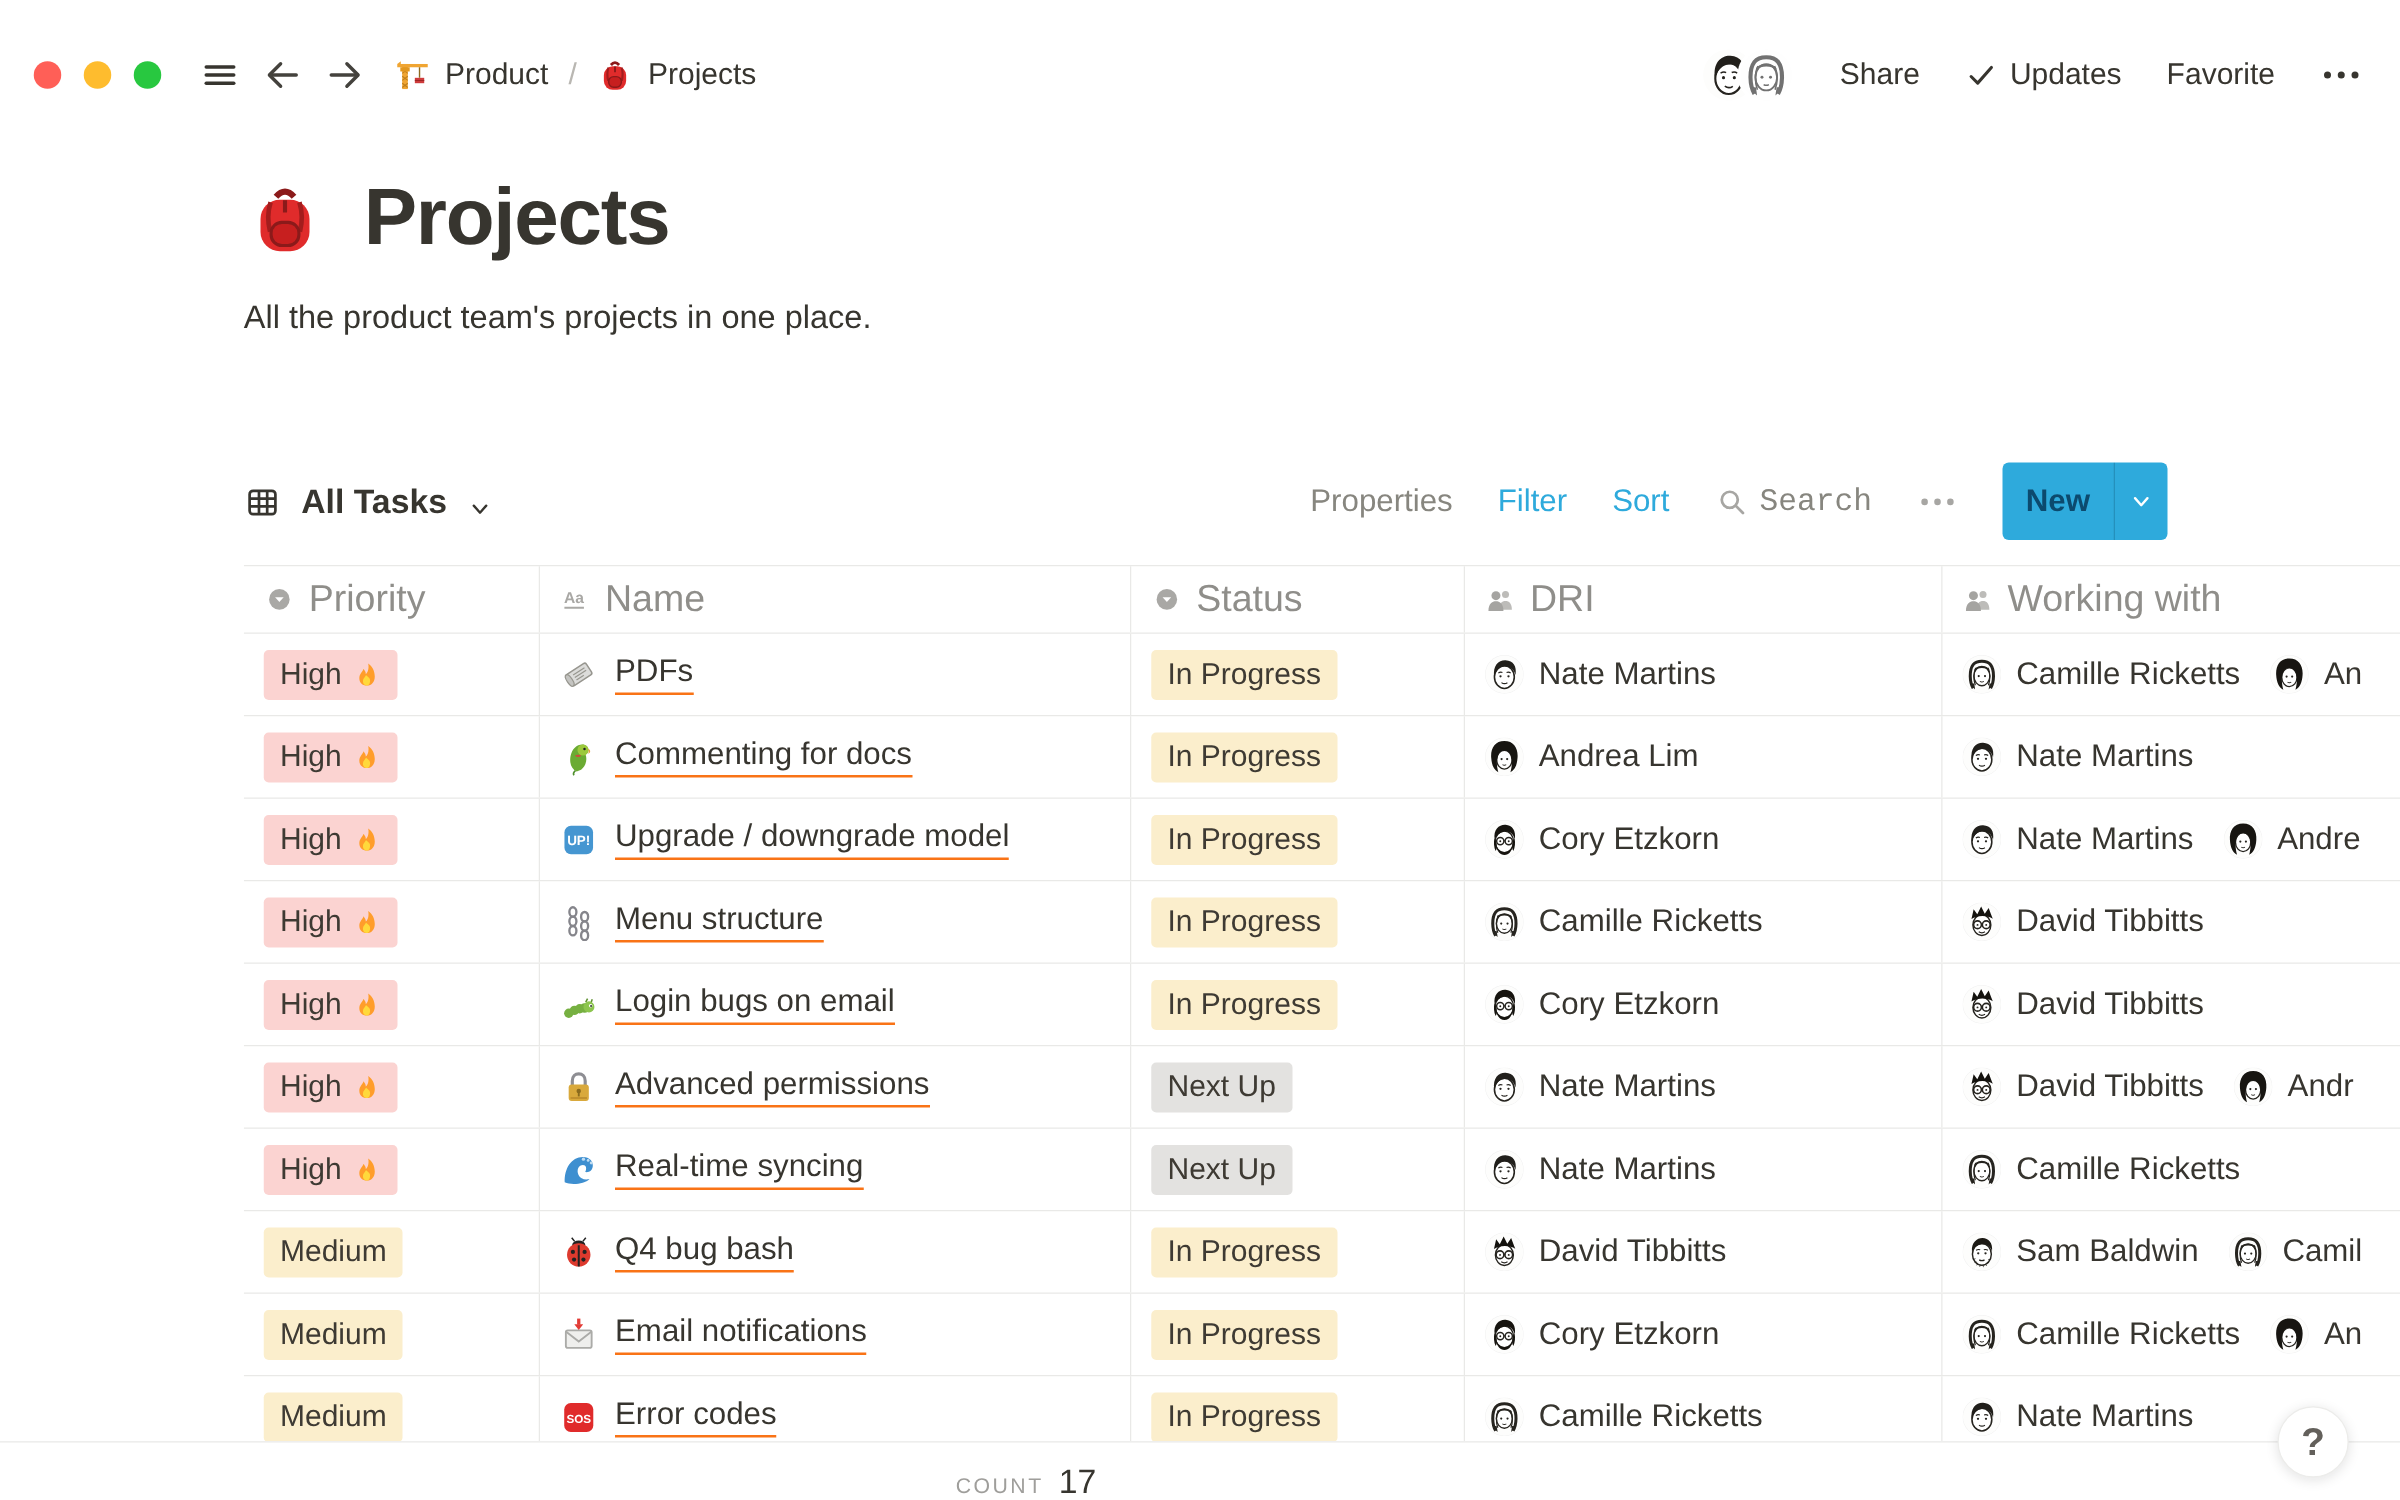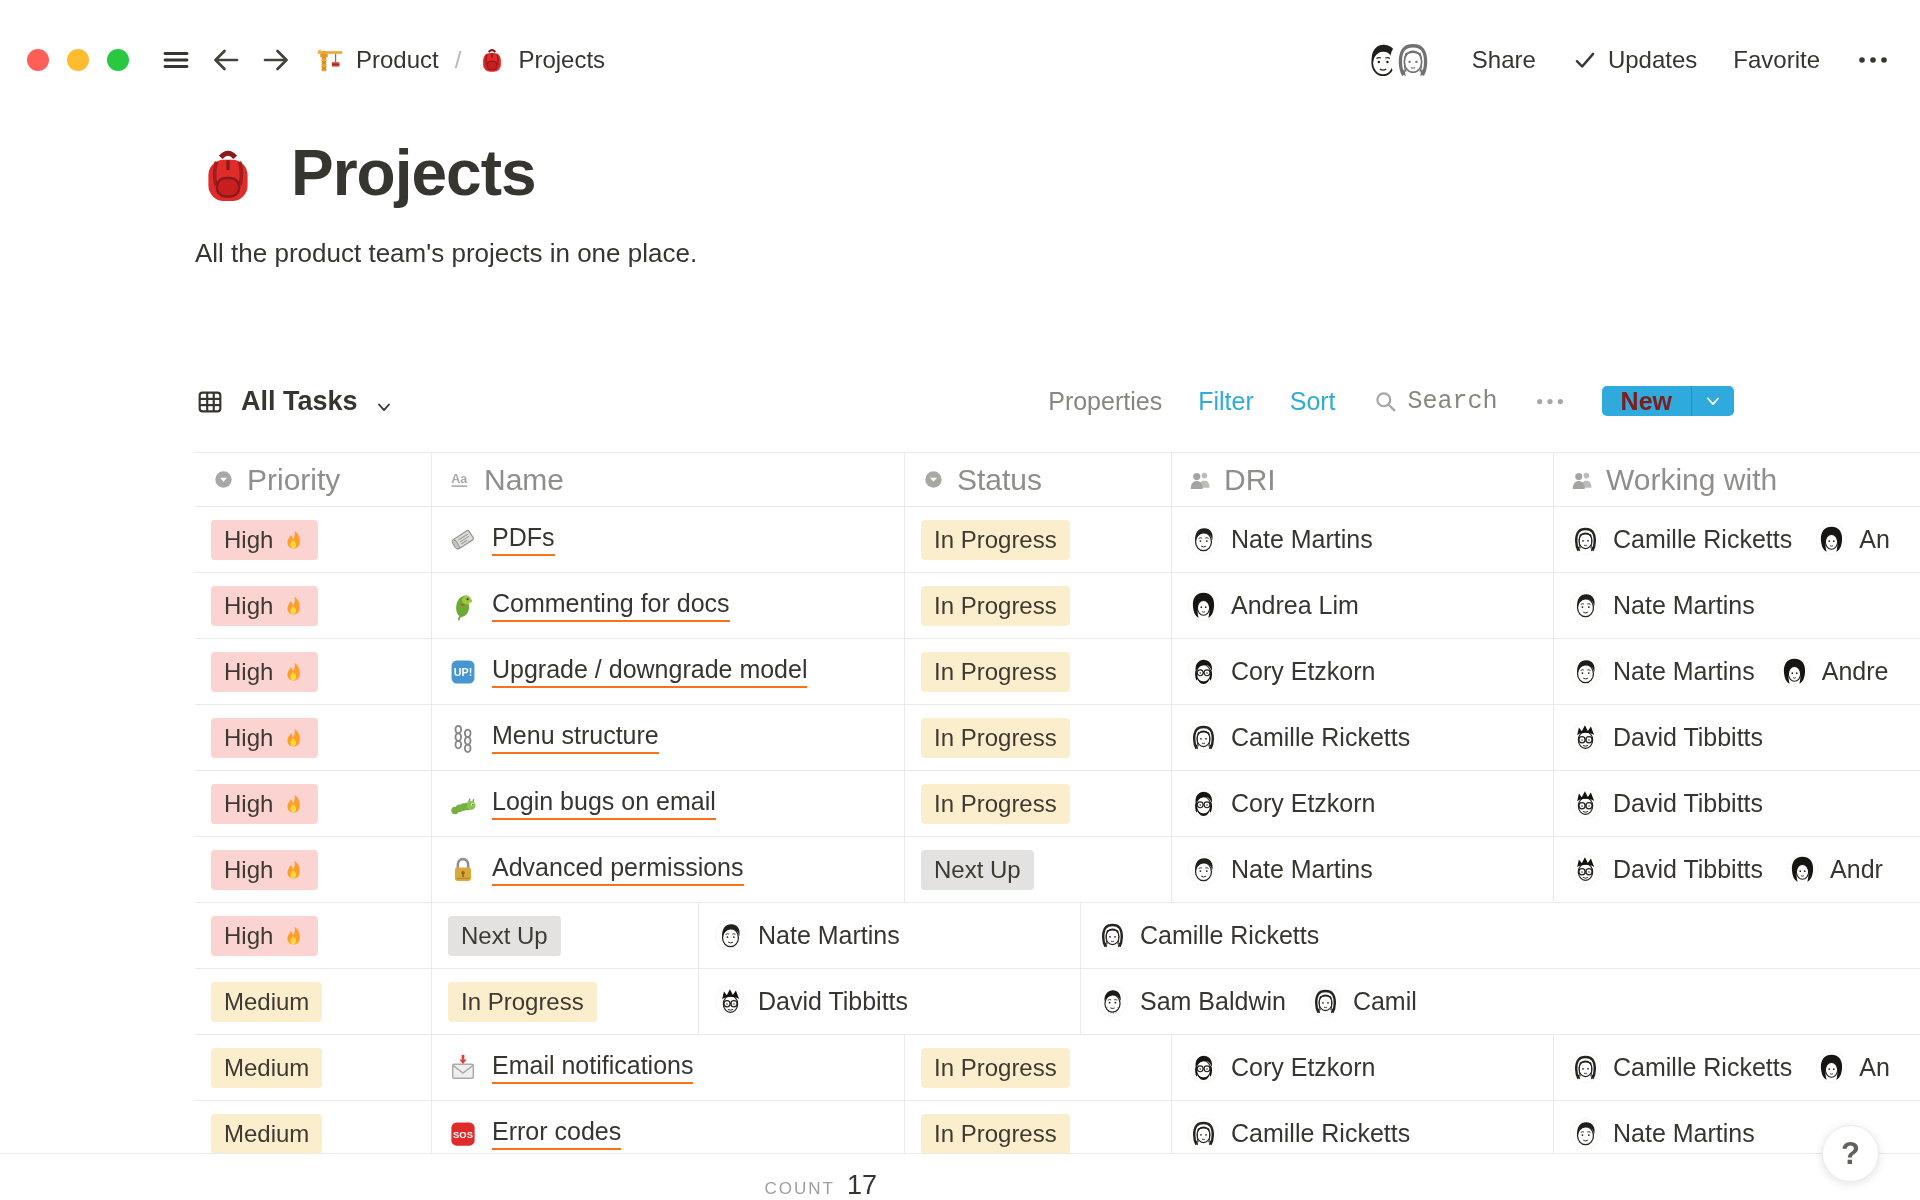--- a/index.html
+++ b/index.html
@@ -44,21 +44,21 @@
   .view-icon { width:30px; height:30px; }
   .view-label { font-size:27px; font-weight:700; }
   .chev-sm { width:20px; height:20px; margin-top:4px; }
   .tool-right { margin-left:auto; display:flex; align-items:center; gap:36px; font-size:25px; }
   .tool-gray { color:#87867F; cursor:pointer; }
   .tool-blue { cursor:pointer; }
   .search-group { display:flex; align-items:center; gap:9px; color:#87867F; cursor:pointer;font-family:Liberation Mono, monospace; }
   .search-svg { width:27px; height:27px; }
   .tool-dots { width:32px; height:15px; cursor:pointer; color:#A7A6A3; }
   .new-btn { display:flex; align-items:stretch; border-radius:5px; overflow:hidden;
-    color:#7f1d1d; font-size:25px; font-weight:600; cursor:pointer; height:30px; }
+    color:#0c4a6e; font-size:25px; font-weight:600; cursor:pointer; height:62px; }
   .new-main { display:flex; align-items:center; padding:0 19px; }
   .new-caret { display:flex; align-items:center; padding:0 11px; border-left:1px solid rgba(6,66,90,.25); }
   .new-caret svg { width:20px; height:20px; }
 
   
   .table-clip { position:absolute; left:195px; top:432px; width:1725px; height:701px; overflow:hidden; }
   .table { width:1919px; border-top:1px solid #E9E9E7; }
   .thead { display:flex; height:54px; border-bottom:1px solid #E9E9E7; }
   .th { flex:none; display:flex; align-items:center; padding:0 16px; gap:11px;
     color:#8F8E8A; font-size:30px; border-right:1px solid #E9E9E7; cursor:pointer; }
@@ -727,20 +727,26 @@
           </div>
           <div class="tr">
             <div class="td" style="width: 237px;">
               <span class="badge" style="background: rgb(251, 211, 209);">
                 <span>High</span>
                 <svg class="fire-svg">
                   <use href="#sym-fire"></use>
                 </svg>
               </span>
             </div>
+            <div class="td" style="width: 473px;">
+              <svg class="task-icon">
+                <use href="#sym-wave"></use>
+              </svg>
+              <span class="name-link">Real-time syncing</span>
+            </div>
             <div class="td" style="width: 267px;">
               <span class="badge" style="background: rgb(227, 226, 224);">
                 <span>Next Up</span>
               </span>
             </div>
             <div class="td" style="width: 382px;">
               <span class="chip">
                 <span class="avatar"><svg>
                     <use href="#av-nate"></use>
                   </svg></span>
@@ -754,20 +760,26 @@
                   </svg></span>
                 <span class="chip-name">Camille Ricketts</span>
               </span>
             </div>
           </div>
           <div class="tr">
             <div class="td" style="width: 237px;">
               <span class="badge" style="background: rgb(251, 238, 204);">
                 <span>Medium</span>
               </span>
+            </div>
+            <div class="td" style="width: 473px;">
+              <svg class="task-icon">
+                <use href="#sym-ladybug"></use>
+              </svg>
+              <span class="name-link">Q4 bug bash</span>
             </div>
             <div class="td" style="width: 267px;">
               <span class="badge" style="background: rgb(251, 238, 204);">
                 <span>In Progress</span>
               </span>
             </div>
             <div class="td" style="width: 382px;">
               <span class="chip">
                 <span class="avatar"><svg>
                     <use href="#av-david"></use>

